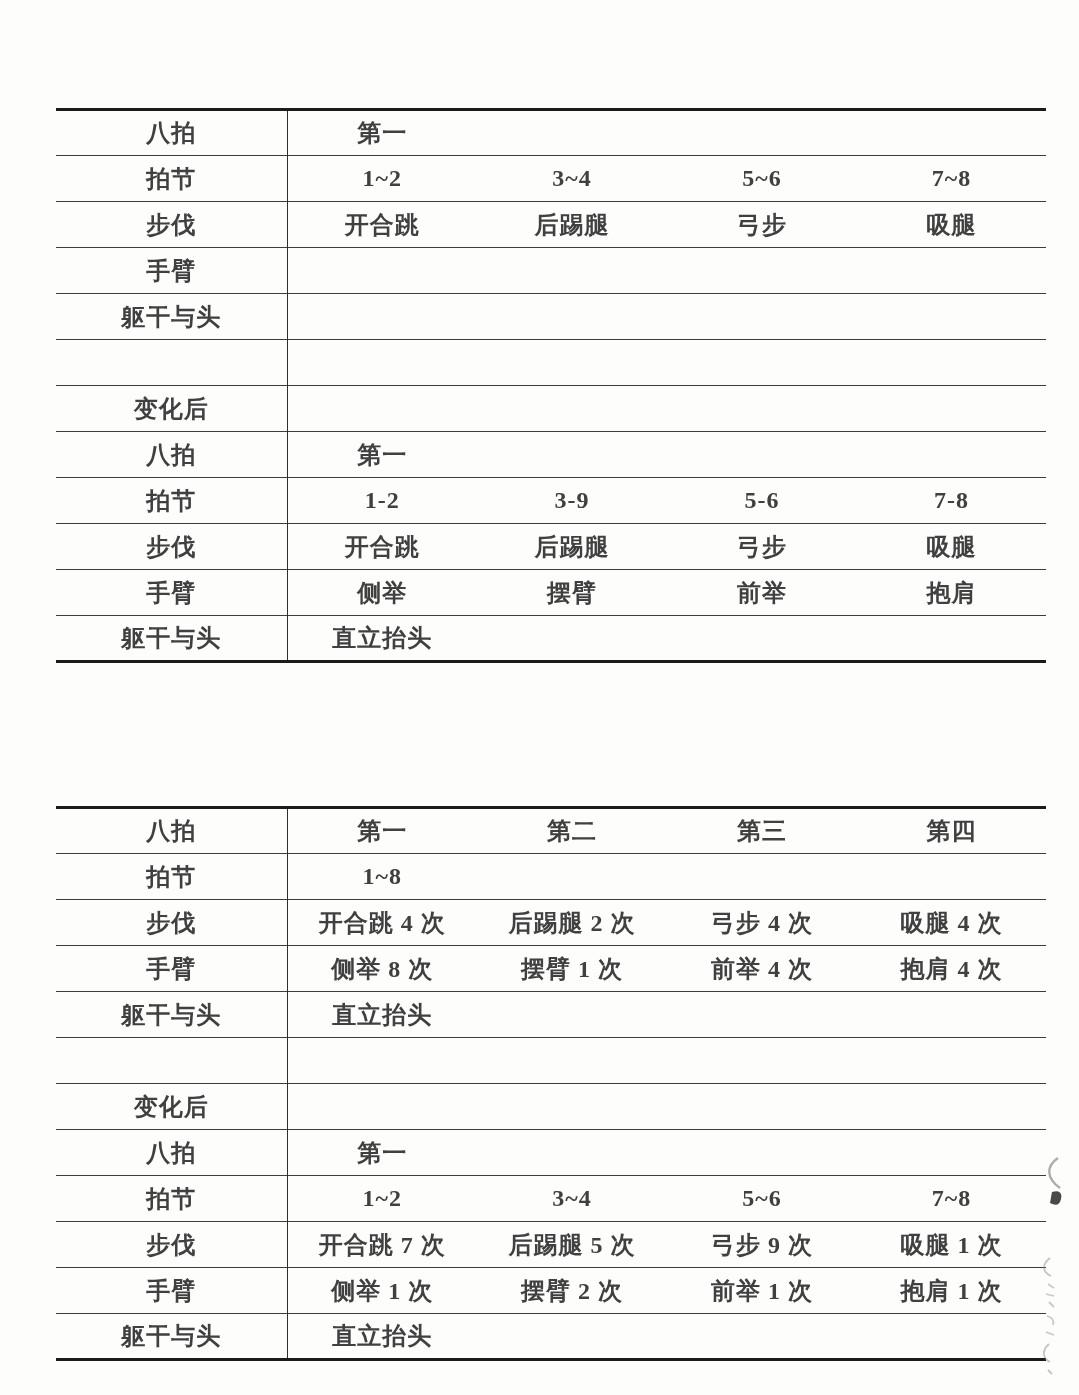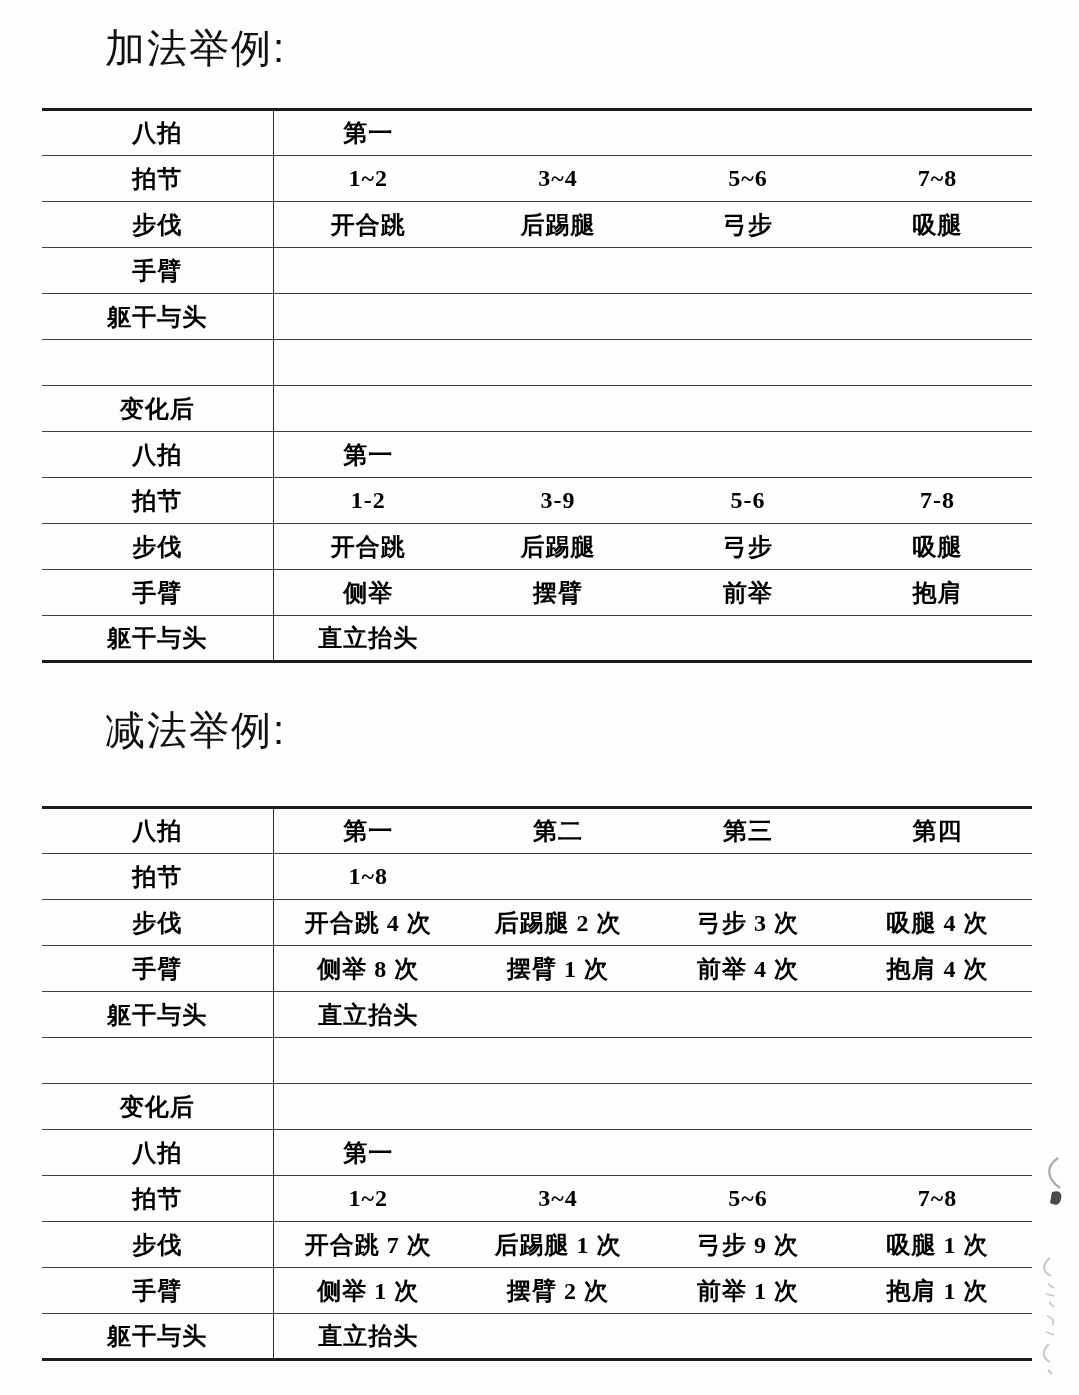--- a/index.html
+++ b/index.html
@@ -28,30 +28,30 @@
     letter-spacing: 2px;
     color: #111;
     line-height: 1.1;
     white-space: nowrap;
   }
   #title-addition { top: 26px; }
   #title-subtraction { top: 708px; }
 
   table.sched {
     position: absolute;
-    left: 42px;
+    left: 56px;
     width: 990px;
     border-collapse: collapse;
     table-layout: fixed;
     border-top: 3px solid #1b1b1b;
     border-bottom: 3px solid #1b1b1b;
     font-size: 24px;
     font-weight: 600;
     letter-spacing: 1px;
-    color: #000000;
+    color: #404040;
   }
   #table-addition   { top: 108px; }
   #table-subtraction{ top: 806px; }
 
   table.sched tr { height: 46px; }
   table.sched tr:not(:last-child) { border-bottom: 1.4px solid #3d3d3d; }
 
   table.sched td {
     padding: 0;
     overflow: hidden;
@@ -73,21 +73,20 @@
     top: 1150px;
     width: 44px;
     height: 230px;
   }
 </style>
 </head>
 <body>
 
 <div class="page">
 
-  <div class="section-title" id="title-addition">加法举例:</div>
 
   <table class="sched" id="table-addition">
     <colgroup>
       <col style="width:231px">
       <col style="width:190px">
       <col style="width:190px">
       <col style="width:190px">
       <col style="width:189px">
     </colgroup>
     <tbody>
@@ -182,21 +181,20 @@
   <tr>
     <td class="lbl">躯干与头</td>
     <td class="val">直立抬头</td>
     <td class="val"></td>
     <td class="val"></td>
     <td class="val"></td>
   </tr>
 </tbody>
   </table>
 
-  <div class="section-title" id="title-subtraction">减法举例:</div>
 
   <table class="sched" id="table-subtraction">
     <colgroup>
       <col style="width:231px">
       <col style="width:190px">
       <col style="width:190px">
       <col style="width:190px">
       <col style="width:189px">
     </colgroup>
     <tbody>
@@ -213,21 +211,21 @@
     <td class="val">1~8</td>
     <td class="val"></td>
     <td class="val"></td>
     <td class="val"></td>
   </tr>
 
   <tr>
     <td class="lbl">步伐</td>
     <td class="val">开合跳 4 次</td>
     <td class="val">后踢腿 2 次</td>
-    <td class="val">弓步 3 次</td>
+    <td class="val">弓步 4 次</td>
     <td class="val">吸腿 4 次</td>
   </tr>
 
   <tr>
     <td class="lbl">手臂</td>
     <td class="val">侧举 8 次</td>
     <td class="val">摆臂 1 次</td>
     <td class="val">前举 4 次</td>
     <td class="val">抱肩 4 次</td>
   </tr>
@@ -268,21 +266,21 @@
     <td class="lbl">拍节</td>
     <td class="val">1~2</td>
     <td class="val">3~4</td>
     <td class="val">5~6</td>
     <td class="val">7~8</td>
   </tr>
 
   <tr>
     <td class="lbl">步伐</td>
     <td class="val">开合跳 7 次</td>
-    <td class="val">后踢腿 1 次</td>
+    <td class="val">后踢腿 5 次</td>
     <td class="val">弓步 9 次</td>
     <td class="val">吸腿 1 次</td>
   </tr>
 
   <tr>
     <td class="lbl">手臂</td>
     <td class="val">侧举 1 次</td>
     <td class="val">摆臂 2 次</td>
     <td class="val">前举 1 次</td>
     <td class="val">抱肩 1 次</td>

